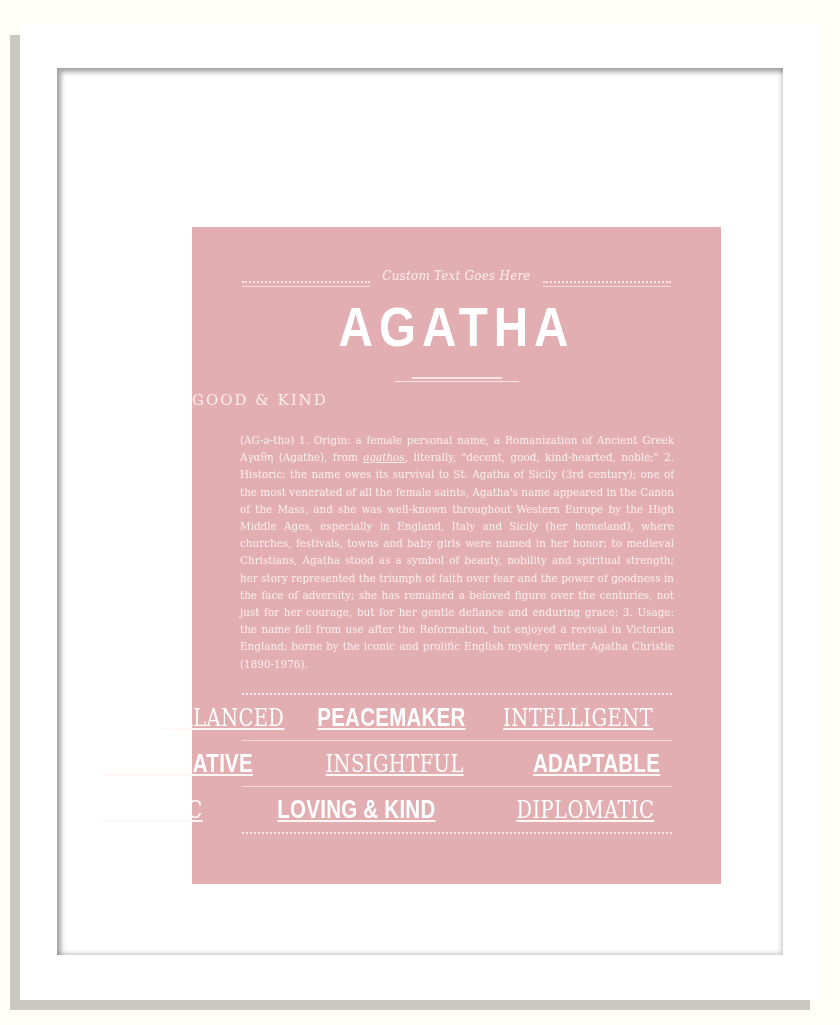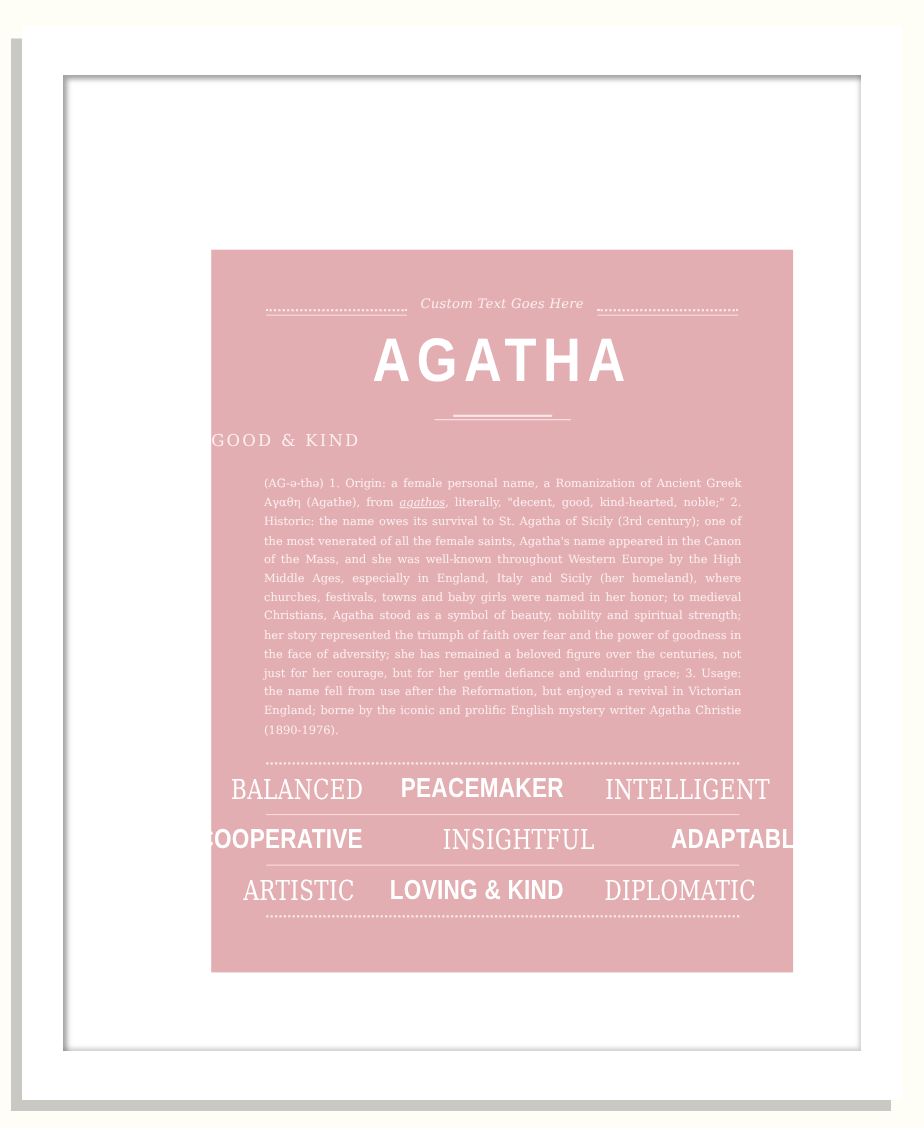--- a/index.html
+++ b/index.html
@@ -17,21 +17,21 @@
   .dots::after { content:""; position:absolute; left:0; right:0; top:3px; border-top:1px solid #f6dcde; }
   .custom-text { position:absolute; left:0; right:0; top:0; text-align:center; font-family:"DejaVu Serif", serif; font-style:italic; font-size:12px; color:#fbeeee; letter-spacing:0.2px; }
   .name { position:absolute; left:0; right:0; top:70px; text-align:center; font-family:"Liberation Sans", sans-serif; font-weight:bold; font-size:56px; letter-spacing:7px; color:#ffffff; transform:scaleX(0.85); transform-origin:center; line-height:60px; }
   .rule-short { position:absolute; left:220px; width:90px; top:150px; height:2px; background:#fbe5e6; }
   .rule-long { position:absolute; left:203px; width:124px; top:154px; height:1px; background:#fbe5e6; }
   .meaning { position:absolute; left:0; right:0; top:164px; text-align:left; font-family:"DejaVu Serif", serif; font-size:15px; letter-spacing:2px; color:#fbeeee; }
   .definition { position:absolute; left:48px; width:434px; top:205px; font-family:"DejaVu Serif", serif; font-size:10.4px; line-height:17.2px; color:#fbefef; text-align:justify; }
   .definition i { font-style:italic;text-decoration:underline; }
   .dots-full { position:absolute; left:50px; width:430px; border-top:2px dotted #fbe9ea; height:0; }
   .traits { position:absolute; left:48px; width:434px; }
-  .trait-line { position:absolute; left:0; width:434px; height:36px; display:flex; justify-content:center; align-items:center; font-family:"Liberation Sans", sans-serif; white-space:nowrap; }
+  .trait-line { position:absolute; left:0; width:434px; height:36px; display:flex; justify-content:flex-end; align-items:center; font-family:"Liberation Sans", sans-serif; white-space:nowrap;text-decoration:underline; }
   .trait { font-size:25px; color:#ffffff; display:inline-block; }
   .trait.light { font-family:"DejaVu Serif", serif; font-weight:normal; transform:scaleX(0.78); letter-spacing:0.5px; }
   .trait.bold { font-family:"Liberation Sans", sans-serif; font-weight:bold; transform:scaleX(0.82); letter-spacing:0.3px; }
   .trait-rule { position:absolute; left:2px; width:430px; height:1px; background:#f7dadc; }
 </style>
 </head>
 <body>
 
 <div class="frame-shadow-left"></div>
 <div class="frame-shadow-bottom"></div>
@@ -62,21 +62,21 @@
           <span class="trait bold">PEACEMAKER</span>
           <span class="trait light">INTELLIGENT</span>
         </div>
         <div class="trait-rule" style="top:41px;"></div>
         <div class="trait-line" style="top:46px;gap:36px;">
           <span class="trait bold">COOPERATIVE</span>
           <span class="trait light">INSIGHTFUL</span>
           <span class="trait bold">ADAPTABLE</span>
         </div>
         <div class="trait-rule" style="top:87px;"></div>
-        <div class="trait-line" style="top:92px;">
+        <div class="trait-line" style="top:92px;gap:44px;">
           <span class="trait light">ARTISTIC</span>
           <span class="trait bold">LOVING &amp; KIND</span>
           <span class="trait light">DIPLOMATIC</span>
         </div>
       </div>
 
       <div class="dots-full" style="top:605px;"></div>
     </div>
   </div>
 </div>

